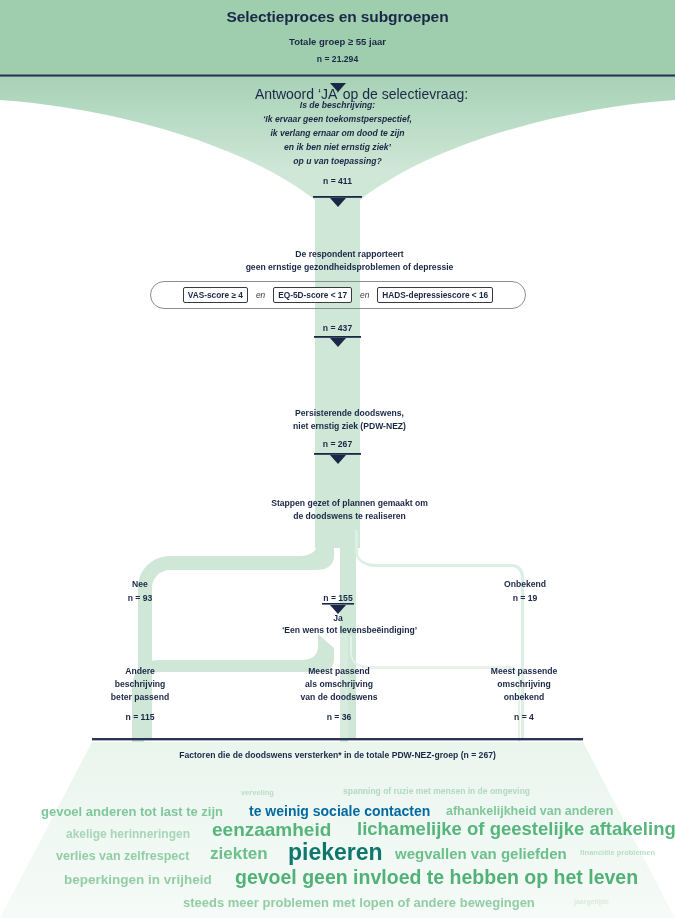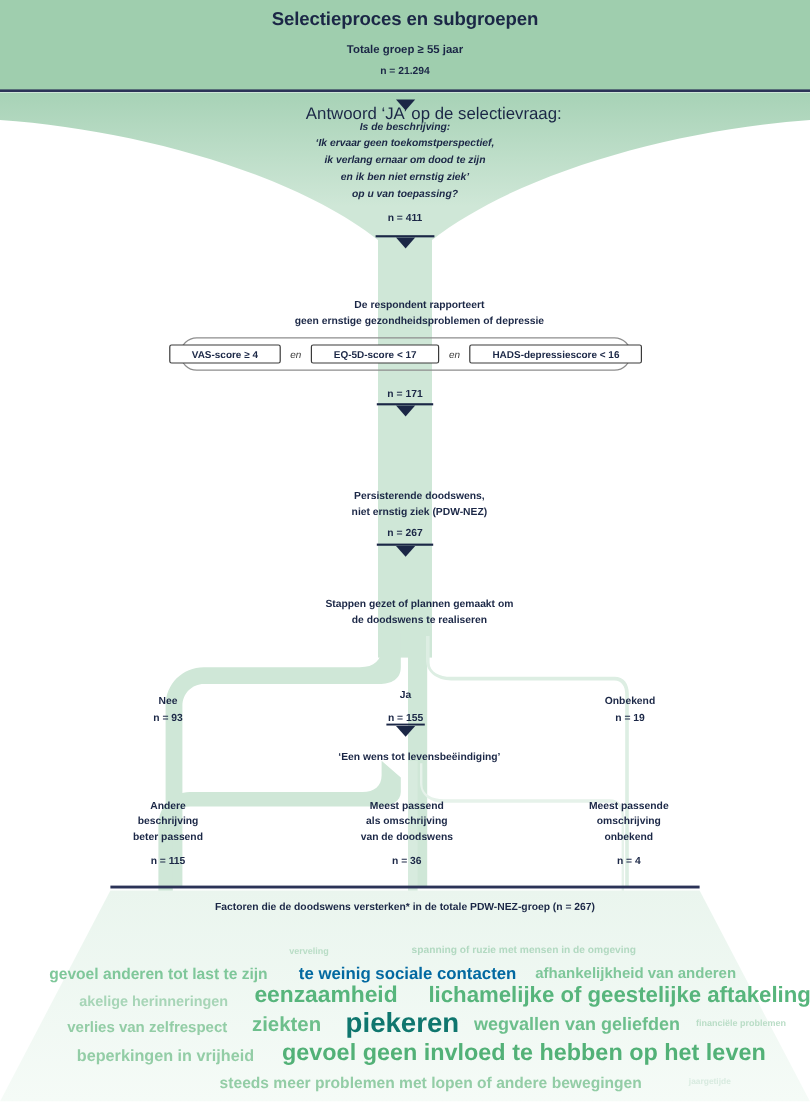--- a/index.html
+++ b/index.html
@@ -34,21 +34,21 @@
   
   #pill{
     position:absolute;left:150px;top:281px;width:376px;height:28px;
     border:1px solid #8d8d8d;border-radius:14px;box-sizing:border-box;
     display:flex;align-items:center;justify-content:center;gap:0px;
     background:transparent;
   }
   .crit{
     border:1px solid #3a3a3a;border-radius:2px;background:#ffffff;
     font-size:8.3px;font-weight:bold;color:#1b2746;
-    padding:3px 18px;white-space:nowrap;line-height:1;
+    padding:3px 4px;white-space:nowrap;line-height:1;
   }
   .en{font-size:8.3px;font-style:italic;color:#3a3a3a;padding:0 8px;}
 
   
   .bl{position:absolute;text-align:center;font-size:8.6px;font-weight:bold;color:#1b2746;line-height:1.5;white-space:pre;}
 
   
   #cloud{position:absolute;left:12px;top:784px;width:675px;height:134px;}
   .w{position:absolute;white-space:nowrap;font-weight:bold;line-height:1;}
 </style>
@@ -124,32 +124,32 @@
   <div class="txt ctr blk" style="top:249px">De respondent rapporteert</div>
   <div class="txt ctr blk" style="top:262px">geen ernstige gezondheidsproblemen of depressie</div>
 
   <div id="pill">
     <span class="crit">VAS-score ≥ 4</span>
     <span class="en">en</span>
     <span class="crit">EQ-5D-score &lt; 17</span>
     <span class="en">en</span>
     <span class="crit">HADS-depressiescore &lt; 16</span>
   </div>
-  <div class="txt ctr n-lab" style="top:323px">n = 171</div>
+  <div class="txt ctr n-lab" style="top:323px">n = 437</div>
 
   <div class="txt ctr blk" style="top:408px">Persisterende doodswens,</div>
   <div class="txt ctr blk" style="top:421px">niet ernstig ziek (PDW-NEZ)</div>
   <div class="txt ctr n-lab" style="top:439px">n = 267</div>
 
   <div class="txt ctr blk" style="top:498px">Stappen gezet of plannen gemaakt om</div>
   <div class="txt ctr blk" style="top:511px">de doodswens te realiseren</div>
 
   <div class="bl" style="left:95px;top:578px;width:90px">Nee</div>
   <div class="bl" style="left:95px;top:592px;width:90px">n = 93</div>
-  <div class="bl" style="left:293px;top:573px;width:90px">Ja</div>
+  <div class="bl" style="left:293px;top:612px;width:90px">Ja</div>
   <div class="bl" style="left:293px;top:592px;width:90px">n = 155</div>
   <div class="bl" style="left:478px;top:578px;width:94px">Onbekend</div>
   <div class="bl" style="left:478px;top:592px;width:94px">n = 19</div>
 
   <div class="txt ctr blk" style="top:625px">‘Een wens tot levensbeëindiging’</div>
 
   <div class="bl" style="left:90px;top:665px;width:100px">Andere
 beschrijving
 beter passend</div>
   <div class="bl" style="left:90px;top:711px;width:100px">n = 115</div>

